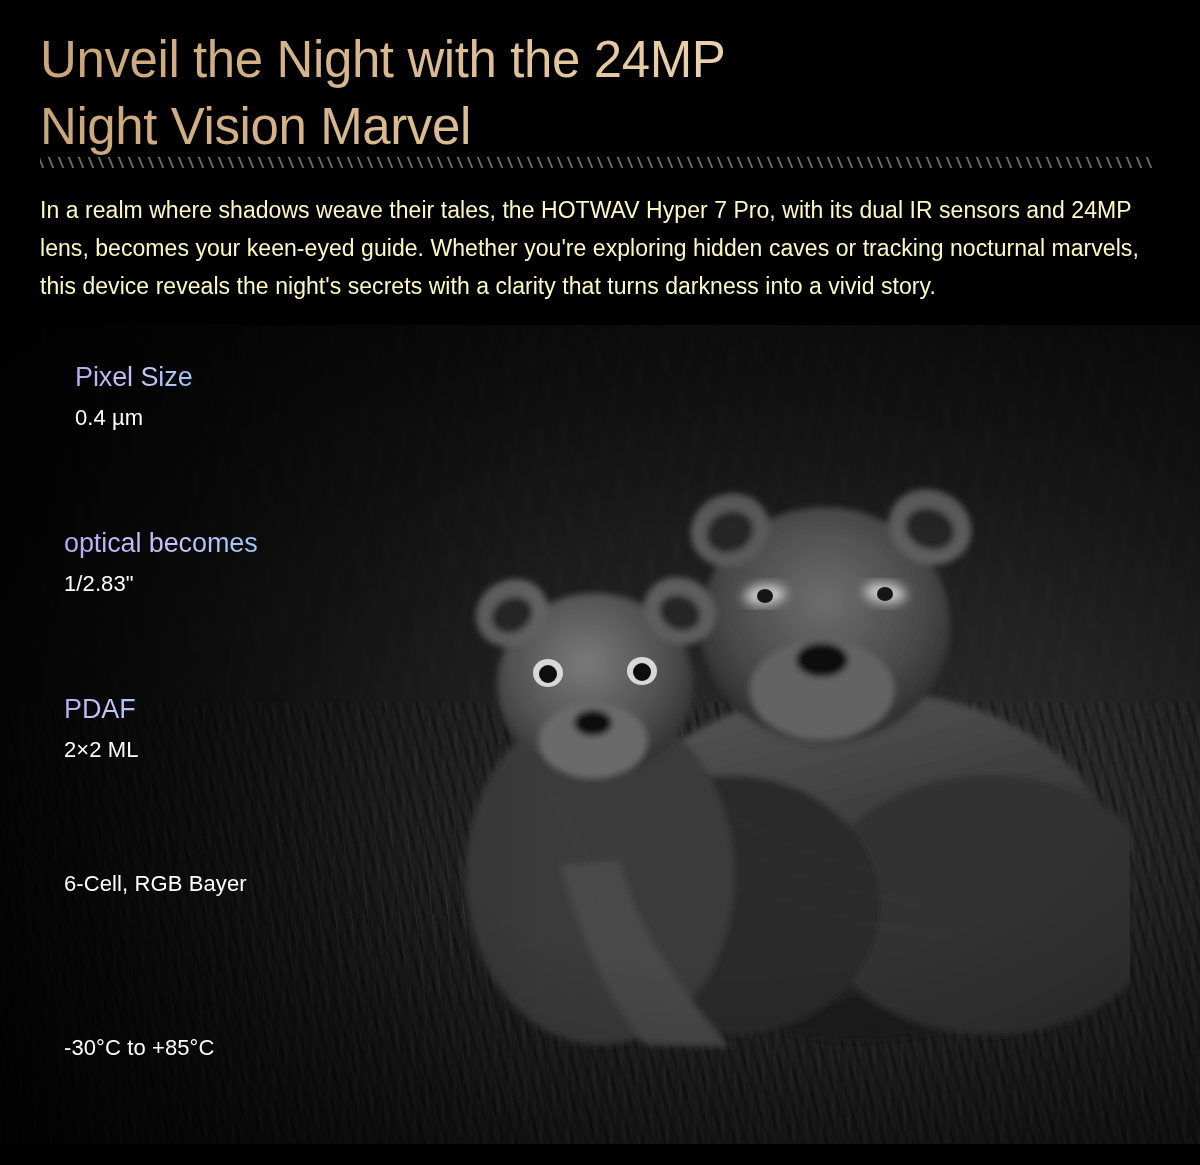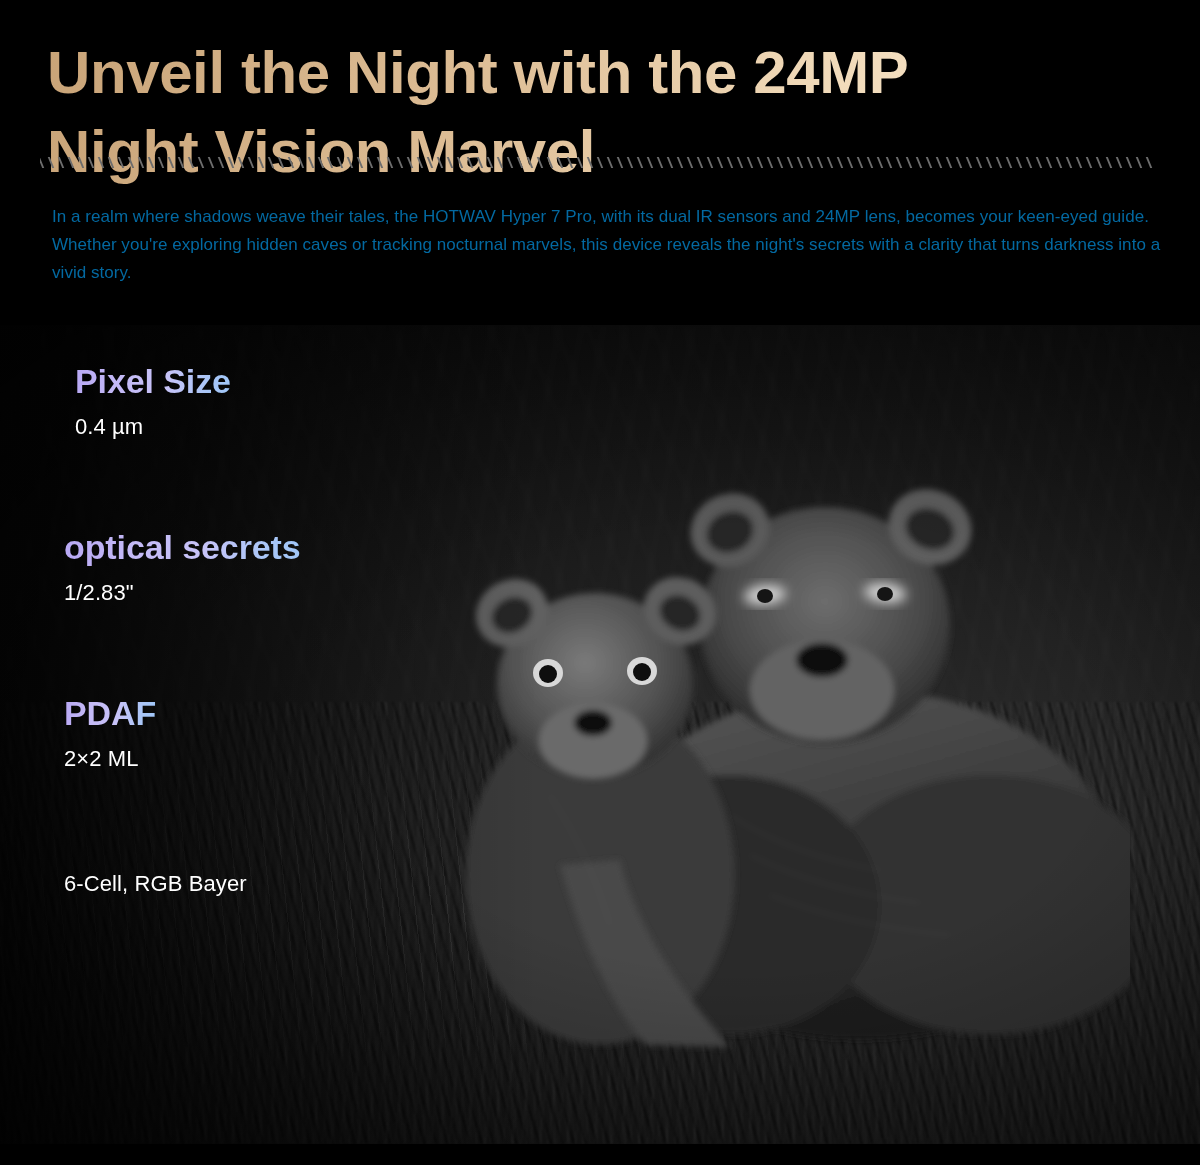--- a/index.html
+++ b/index.html
@@ -20,25 +20,25 @@
   .header {
     position: absolute;
     left: 0; top: 0;
     width: 1200px;
     height: 325px;
     background: #000000;
     box-sizing: border-box;
     padding: 26px 40px 0 40px;
   }
   .headline {
-    font-size: 60px;
-    font-weight: 700;
+    font-size: 51px;
+    font-weight: 400;
     line-height: 1.32;
     letter-spacing: -0.4px;
-    margin: 7px;
+    margin: 0;
     background: linear-gradient(100deg, #c9a478 0%, #ddbd95 38%, #f2dcbc 72%, #f7e6cb 100%);
     -webkit-background-clip: text;
     background-clip: text;
     color: transparent;
     -webkit-text-fill-color: transparent;
     white-space: pre-line;
   }
   .divider {
     position: absolute;
     left: 40px;
@@ -53,24 +53,24 @@
     width: 2px;
     height: 11px;
     background: #6d6d6d;
     transform: skewX(22deg);
   }
   .lede {
     position: absolute;
     left: 40px;
     top: 191px;
     width: 1135px;
-    margin: 12px;
-    font-size: 17px;
+    margin: 0;
+    font-size: 23px;
     line-height: 1.66;
-    color: #0369a1;
+    color: #fef9c3;
     letter-spacing: 0.05px;
   }
 
   
   .photo-panel {
     position: absolute;
     left: 0; top: 325px;
     width: 1200px;
     height: 819px;
     overflow: hidden;
@@ -135,22 +135,22 @@
   
   .specs {
     position: absolute;
     left: 0; top: 0;
     width: 560px;
     padding: 26px 0 0 0;
   }
   .spec-item { position: absolute; left: 0; }
   .spec-label {
     margin: 0;
-    font-size: 34px;
-    font-weight: 700;
+    font-size: 27px;
+    font-weight: 400;
     letter-spacing: -0.1px;
     line-height: 1.2;
     background: linear-gradient(95deg, #b8a8f4 0%, #c4baf6 30%, #c7c3f8 58%, #a9c6f7 85%, #9fc6f8 100%);
     -webkit-background-clip: text;
     background-clip: text;
     color: transparent;
     -webkit-text-fill-color: transparent;
     white-space: nowrap;
   }
   .spec-value {
@@ -398,33 +398,34 @@
     </div>
 
     <div class="specs">
 
       <div class="spec-item" style="top:36px; left:75px;">
         <p class="spec-label">Pixel Size</p>
         <p class="spec-value">0.4 µm</p>
       </div>
 
       <div class="spec-item" style="top:202px; left:64px;">
-        <p class="spec-label">optical secrets</p>
+        <p class="spec-label">optical becomes</p>
         <p class="spec-value">1/2.83"</p>
       </div>
 
       <div class="spec-item" style="top:368px; left:64px;">
         <p class="spec-label">PDAF</p>
         <p class="spec-value">2×2 ML</p>
       </div>
 
       <div class="spec-item" style="top:534px; left:64px;">
         <p class="spec-value">6-Cell, RGB Bayer</p>
       </div>
 
       <div class="spec-item" style="top:698px; left:64px;">
+        <p class="spec-value">-30°C to +85°C</p>
       </div>
 
     </div>
   </section>
 
   <div class="footer-strip"></div>
 </div>
 
 </body></html>

